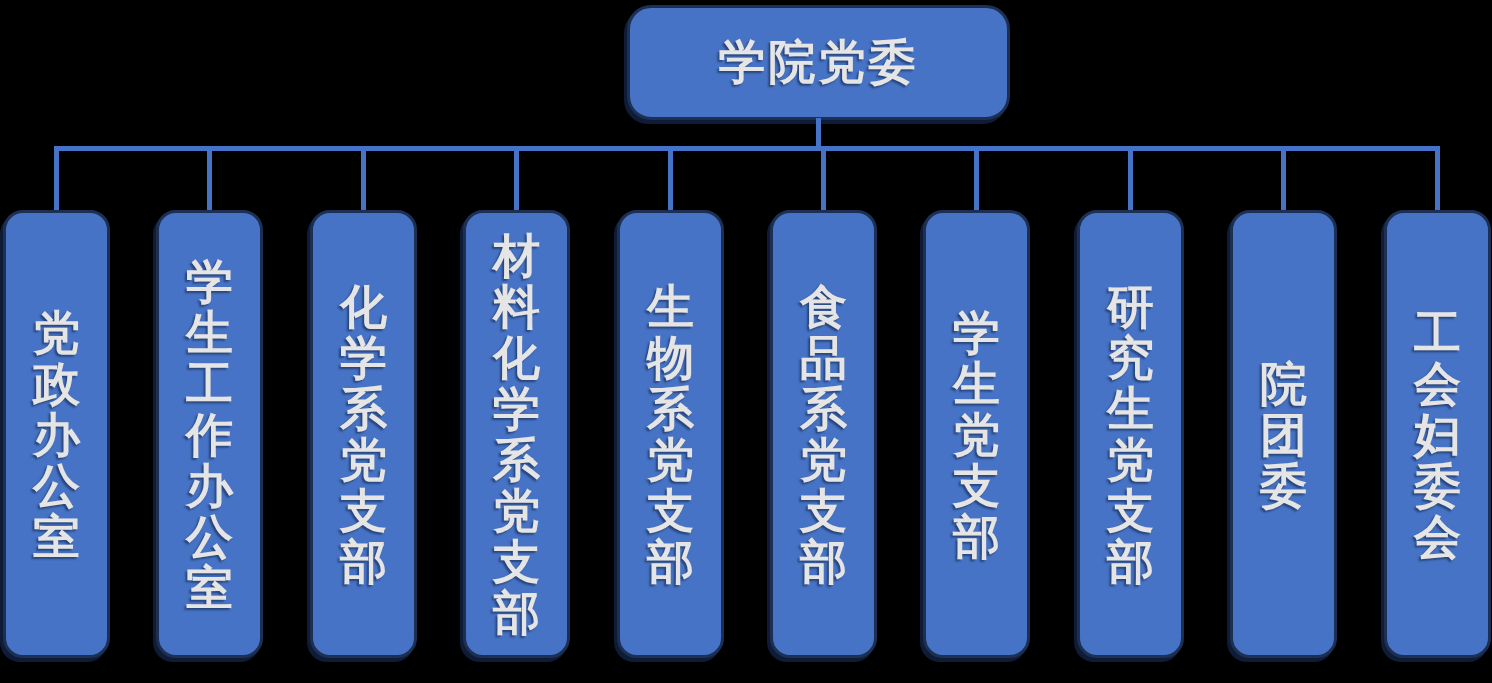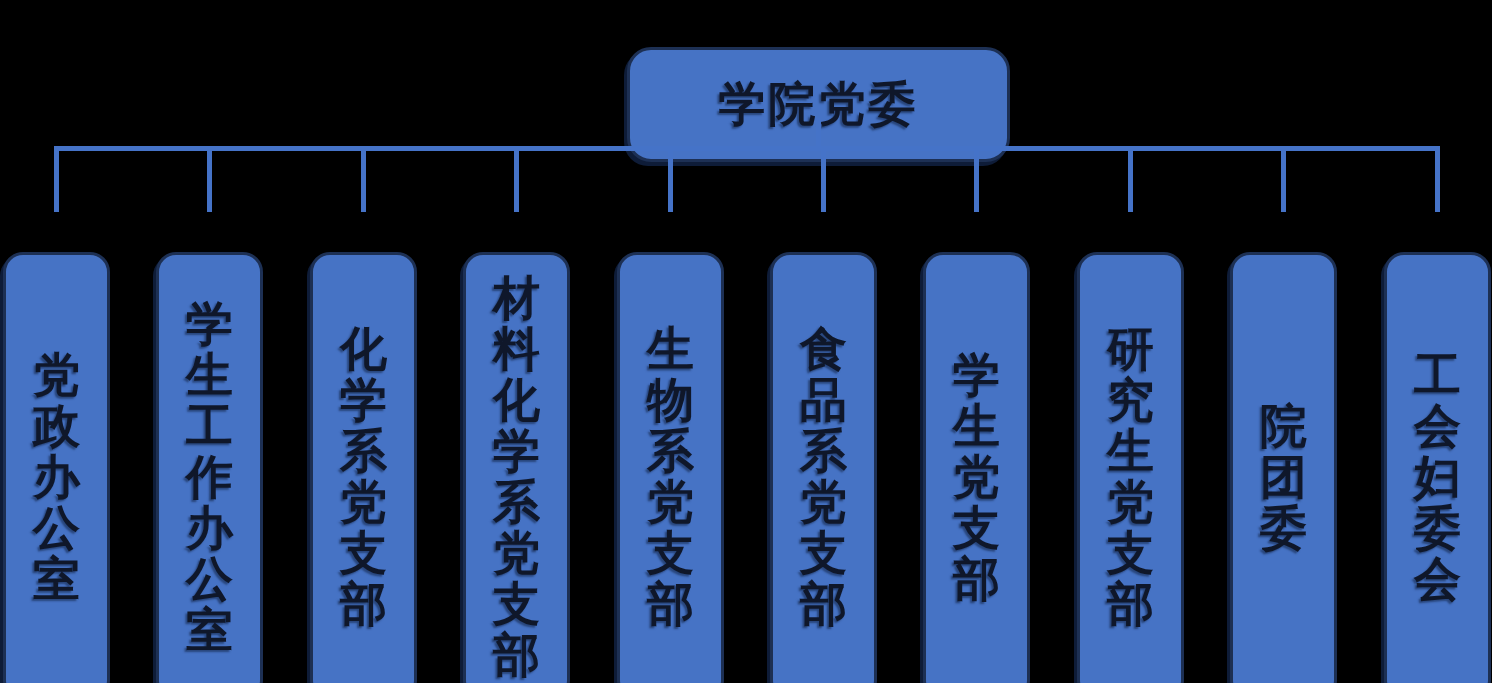--- a/index.html
+++ b/index.html
@@ -17,23 +17,22 @@
   }
   .node {
     position: absolute;
     background: #4673c5;
     border: 3px solid #1d3054;
     box-shadow: -3px 4px 0 #0e1c38;
     box-sizing: border-box;
     display: flex;
     align-items: center;
     justify-content: center;
-    color: #0f172a;
+    color: #e5e5e5;
     font-weight: 700;
-    margin-top: 42px;
   }
   .root-node {
     left: 627px;
     top: 5px;
     width: 383px;
     height: 115px;
     border-radius: 24px;
     font-size: 47px;
     letter-spacing: 3px;
     text-shadow: -2px 2px 2px rgba(16, 32, 64, 0.55);

